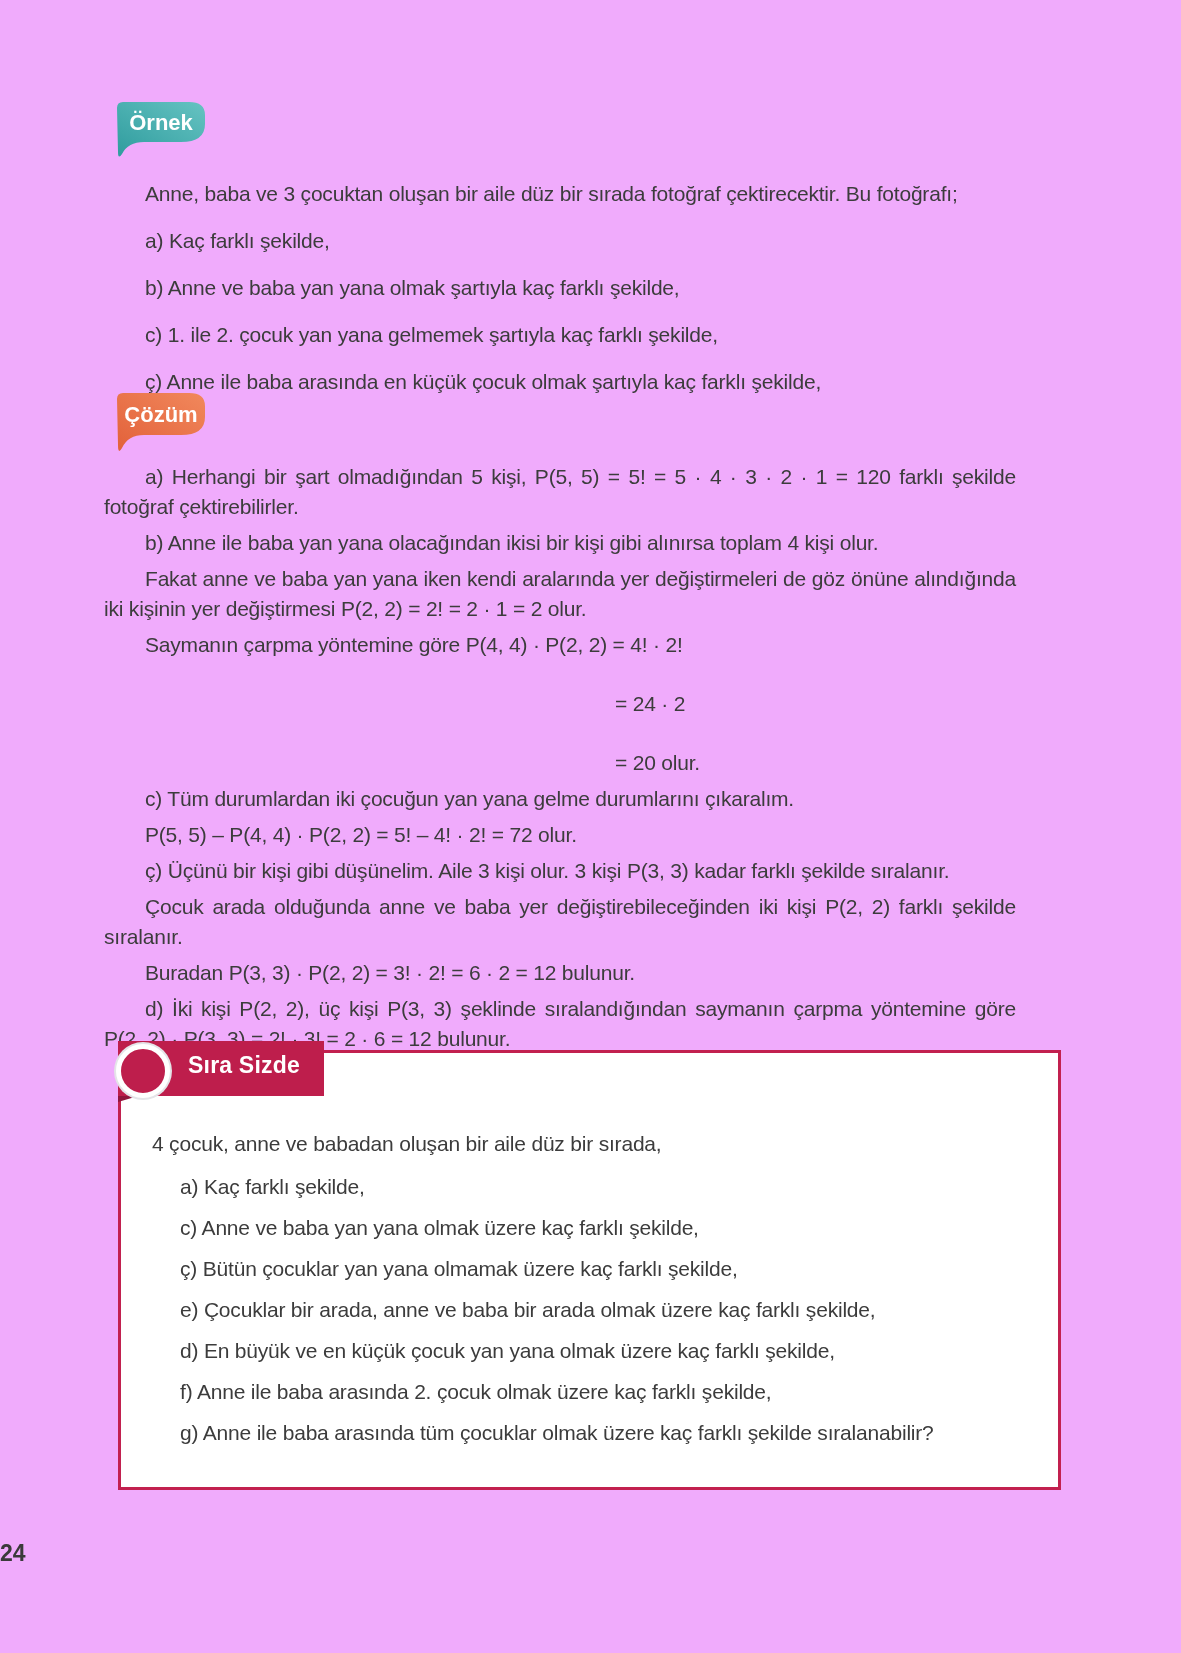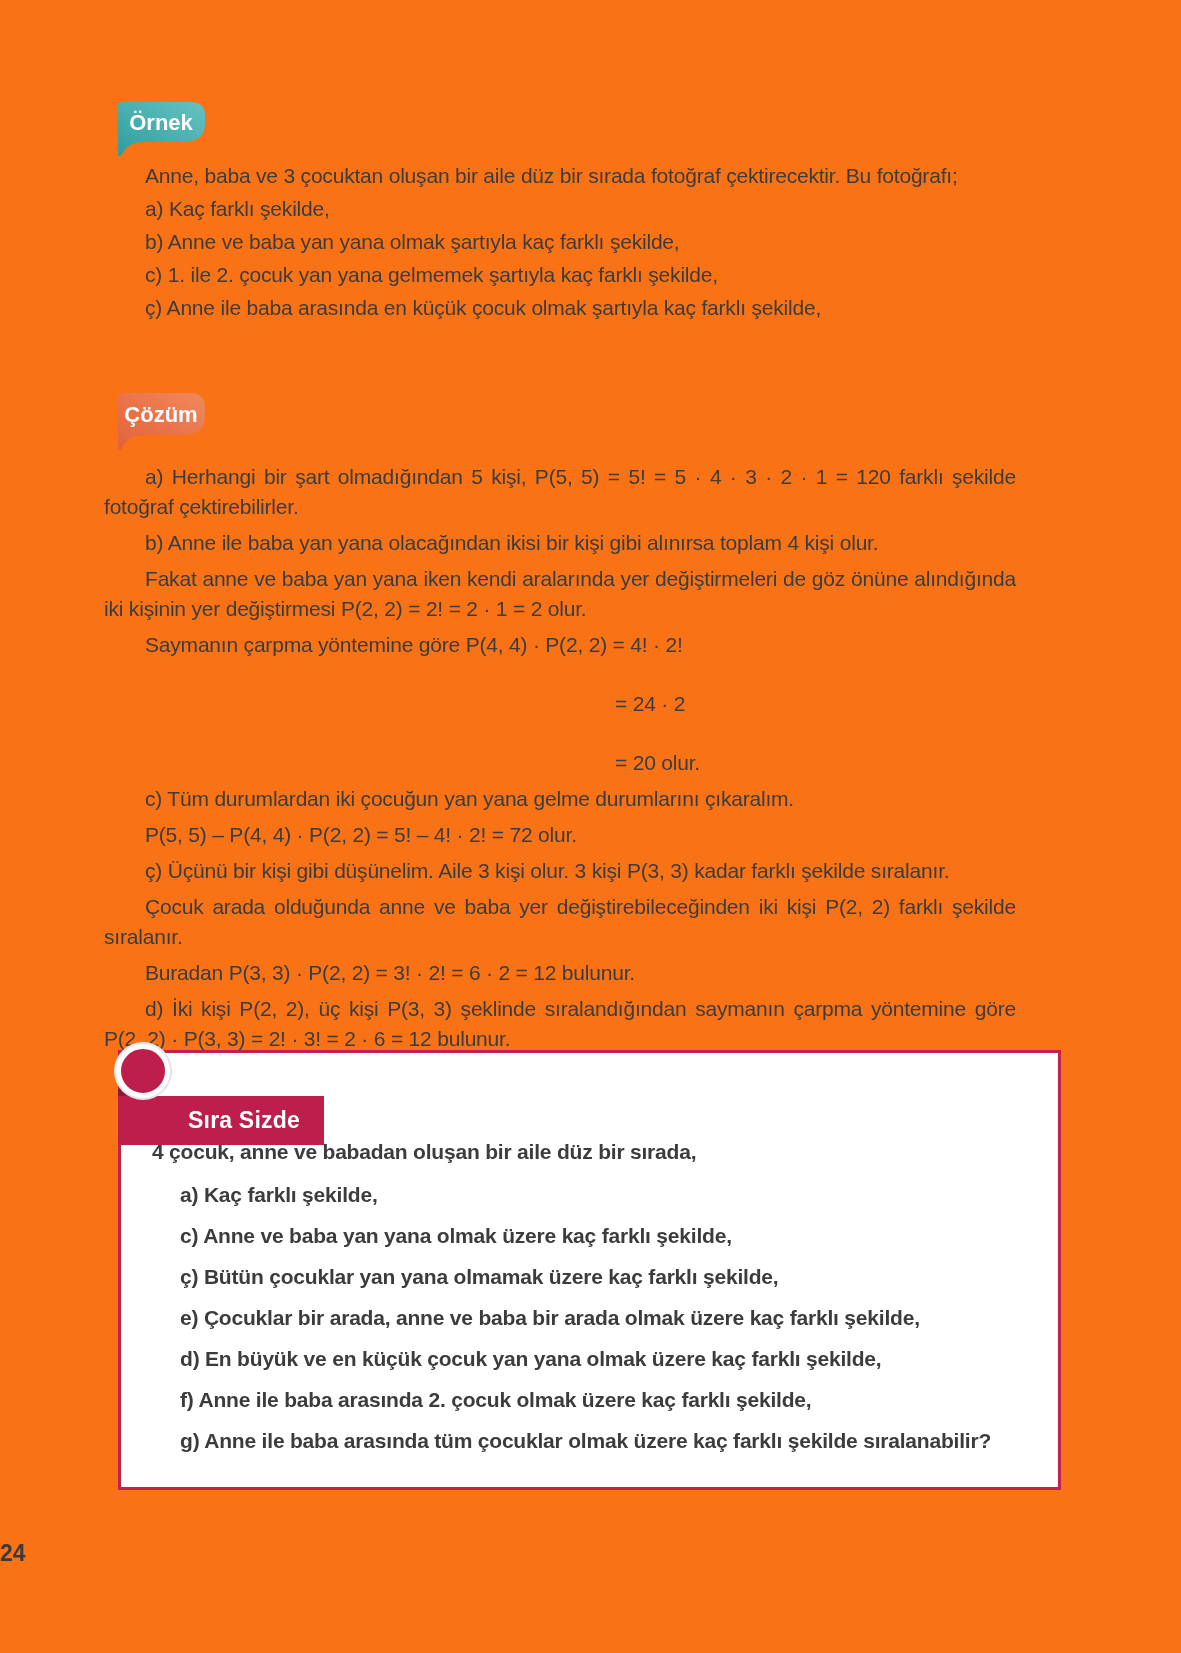--- a/index.html
+++ b/index.html
@@ -1,51 +1,51 @@
 <!DOCTYPE html>
 <html><head>
 <meta charset="utf-8">
 <style>
   html,body{margin:0;padding:0;background:#ffffff;}
   .page{
     position:relative;
     width:1181px;height:1653px;
-    background:#f97316;
+    background:#f0abfc;
     font-family:"Liberation Sans", sans-serif;
     color:#3c3c3c;
     overflow:hidden;
   }
   
   .tab-svg{position:absolute;left:117px;overflow:visible;}
   .tab-svg text{
     font-family:"Liberation Sans", sans-serif;
     font-weight:bold;font-size:22px;fill:#ffffff;
   }
   
   .textblock{position:absolute;left:104px;width:912px;font-size:21px;letter-spacing:-0.2px;}
   .example-text{top:161px;}
-  .example-text p{margin:0 0 4px 0;line-height:29px;text-indent:41px;}
+  .example-text p{margin:18px 0 4px 0;line-height:29px;text-indent:41px;}
   .solution-text{top:462px;}
   .solution-text p{margin:0 0 6px 0;line-height:30px;}
   .solution-text p.indent{text-indent:41px;text-align:justify;}
   .solution-text p.offset{padding-left:511px;text-indent:0;margin-top:29px;}
   
   .exercise-box{
     position:absolute;left:118px;top:1050px;width:943px;height:440px;
     border:3px solid #C2204F;box-sizing:border-box;background:#ffffff;
   }
   .exercise-content{
     position:absolute;left:0;top:0;width:100%;box-sizing:border-box;
     padding:72px 30px 0 31px;font-size:21px;letter-spacing:-0.2px;
   }
-  .exercise-content p{margin:12px 0 12px 0;line-height:29px;font-weight:bold;}
+  .exercise-content p{margin:4px 0 12px 0;line-height:29px;}
   .exercise-content p.ex-intro{margin-bottom:14px;}
   .exercise-content p.ex-item{padding-left:28px;}
   .ss-tab{
-    position:absolute;left:118px;top:1096px;width:206px;height:49px;
+    position:absolute;left:118px;top:1041px;width:206px;height:55px;
     background:#BE1E4C;z-index:3;
   }
   .ss-tab-label{
     display:block;padding-left:70px;line-height:49px;
     color:#ffffff;font-weight:bold;font-size:23px;letter-spacing:0.2px;
     white-space:nowrap;
   }
   .ss-fold{
     position:absolute;left:118px;top:1089px;width:44px;height:13px;
     background:#8F163C;clip-path:polygon(0 0,100% 0,0 100%);z-index:2;

